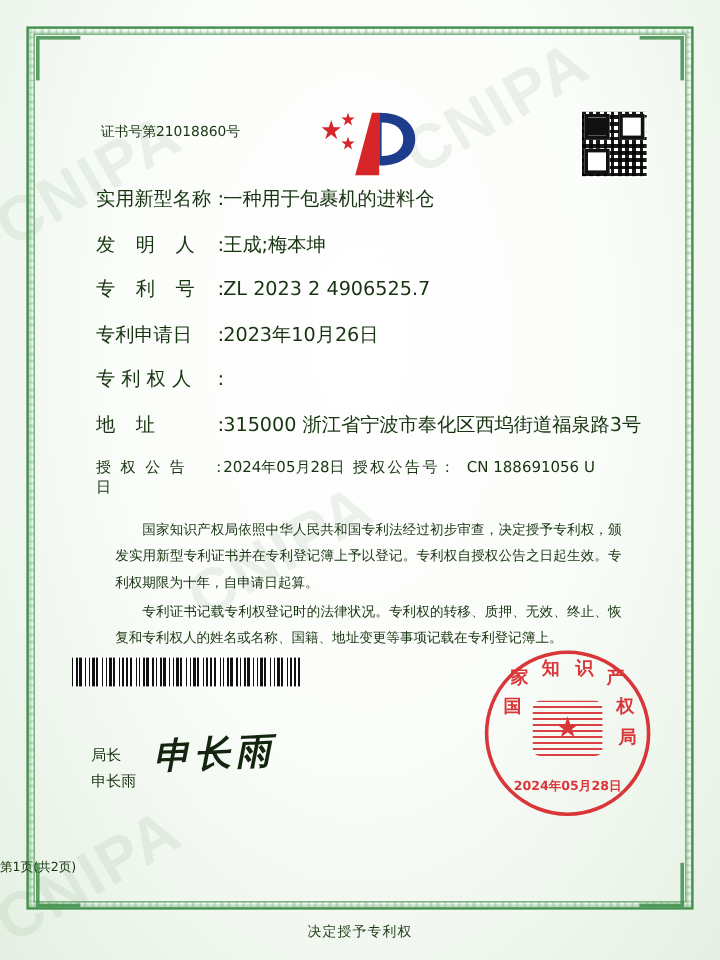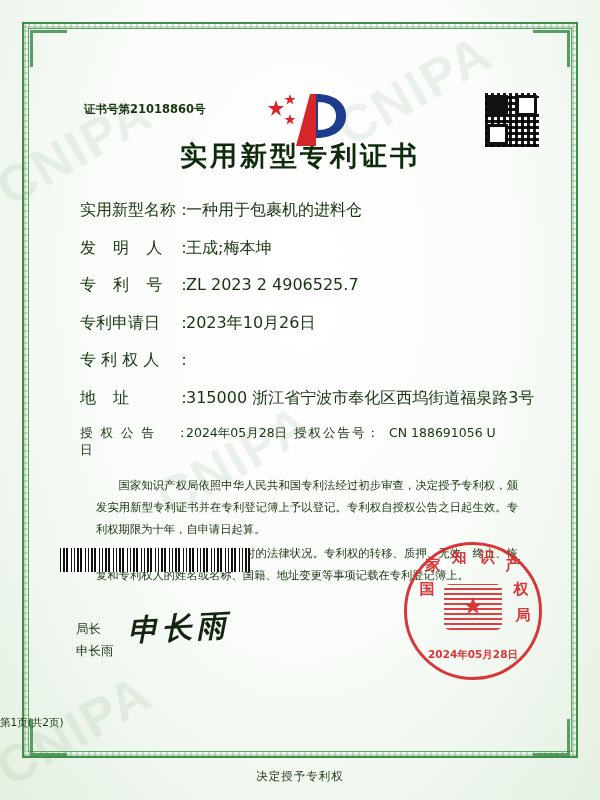--- a/index.html
+++ b/index.html
@@ -101,21 +101,20 @@
     position: relative;
     height: 86px;
   }
   .cert-no {
     position: absolute;
     left: 38px;
     top: 58px;
     font-size: 11.5px;
     color: #16340f;
     font-family: "DejaVu Sans", sans-serif;
-    font-weight: bold;
   }
 
   
   .logo {
     position: absolute;
     left: 220px;
     top: 44px;
     width: 86px;
     height: 66px;
   }
@@ -353,21 +352,20 @@
           <path d="M50 6 C70 6 80 16 80 28 C80 40 70 50 50 50 Z" fill="#1e3c8c"></path>
           <path d="M52 14 C64 14 70 20 70 28 C70 36 64 42 52 42 Z" fill="#ffffff"></path>
         </svg>
       </div>
 
       <div class="qr">
         <div class="qr-eye3"></div>
       </div>
     </div>
 
-    <div class="title">实用新型专利证书</div>
 
     <div class="fields">
 
       <div class="field">
         <span class="lbl">实用新型名称</span>
         <span class="colon">：</span>
         <span class="val">一种用于包裹机的进料仓</span>
       </div>
 
       <div class="field spread">

